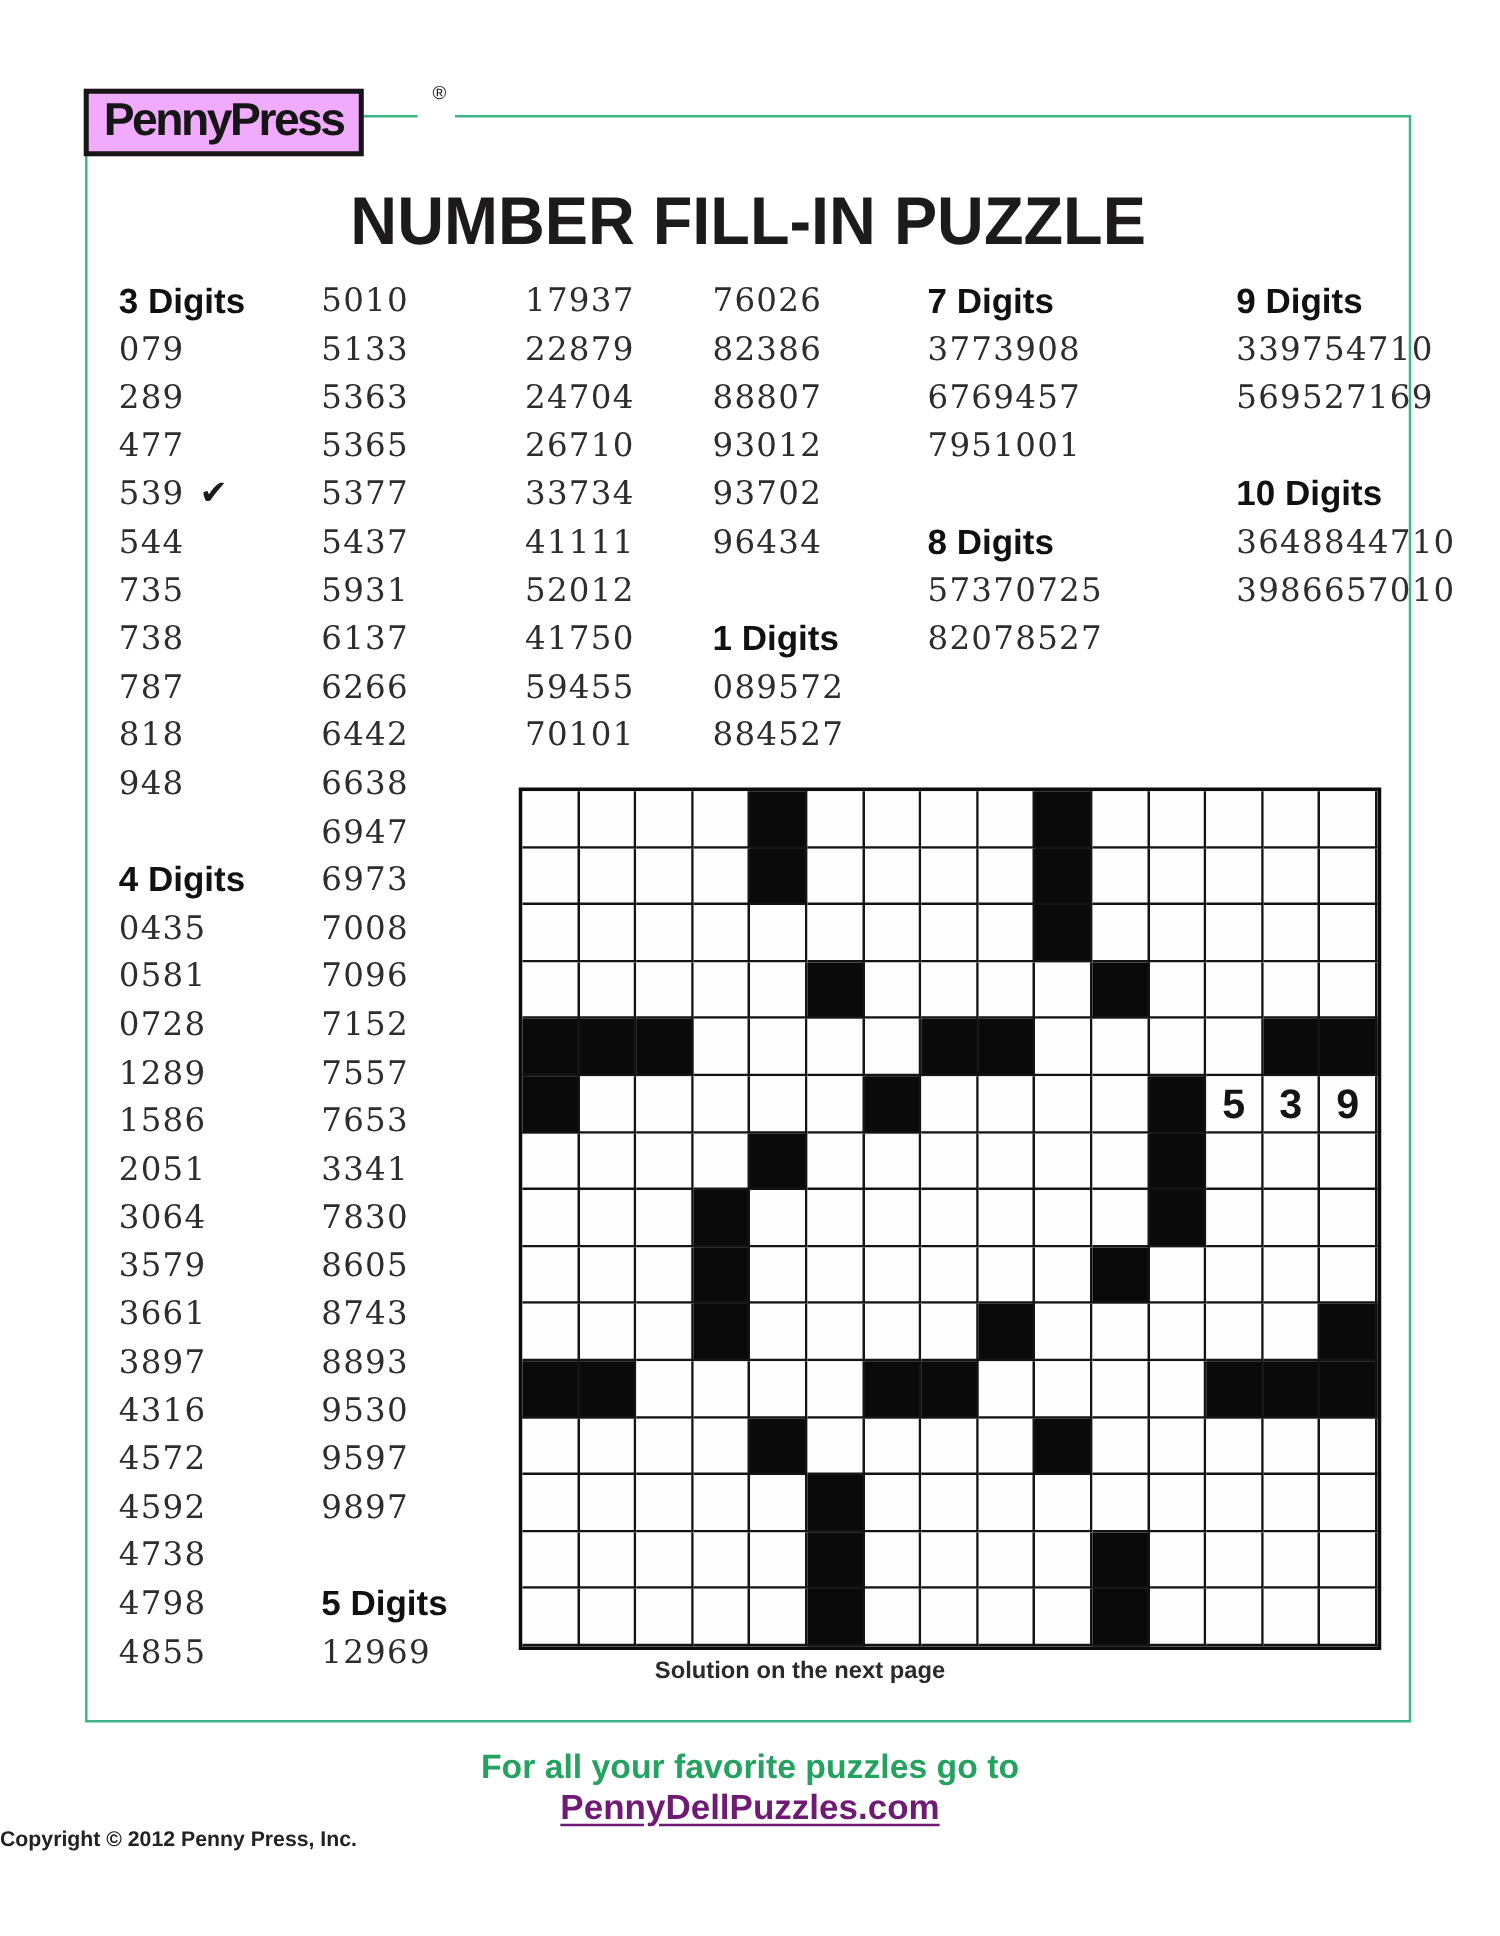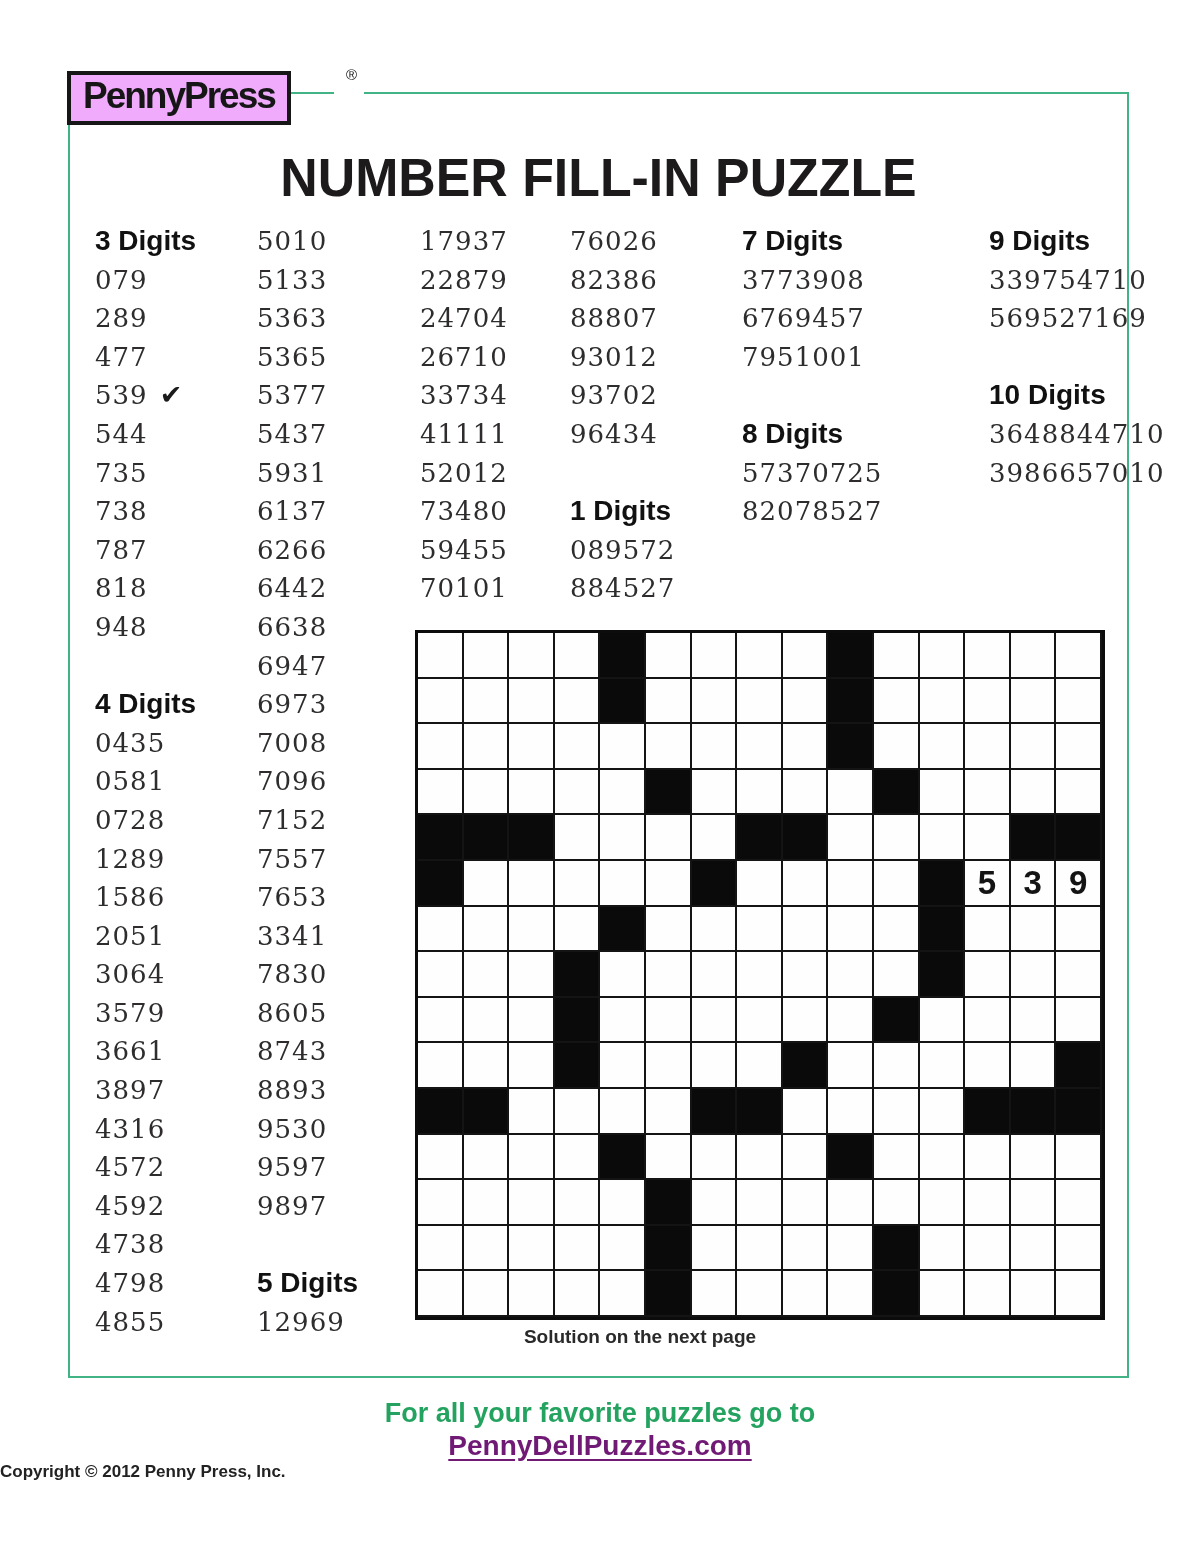--- a/index.html
+++ b/index.html
@@ -186,21 +186,21 @@
       <div class="list-row list-num">12969</div>
     </div>
     <div class="list-col" style="left: 420px;">
       <div class="list-row list-num">17937</div>
       <div class="list-row list-num">22879</div>
       <div class="list-row list-num">24704</div>
       <div class="list-row list-num">26710</div>
       <div class="list-row list-num">33734</div>
       <div class="list-row list-num">41111</div>
       <div class="list-row list-num">52012</div>
-      <div class="list-row list-num">73480</div>
+      <div class="list-row list-num">41750</div>
       <div class="list-row list-num">59455</div>
       <div class="list-row list-num">70101</div>
     </div>
     <div class="list-col" style="left: 570px;">
       <div class="list-row list-num">76026</div>
       <div class="list-row list-num">82386</div>
       <div class="list-row list-num">88807</div>
       <div class="list-row list-num">93012</div>
       <div class="list-row list-num">93702</div>
       <div class="list-row list-num">96434</div>

